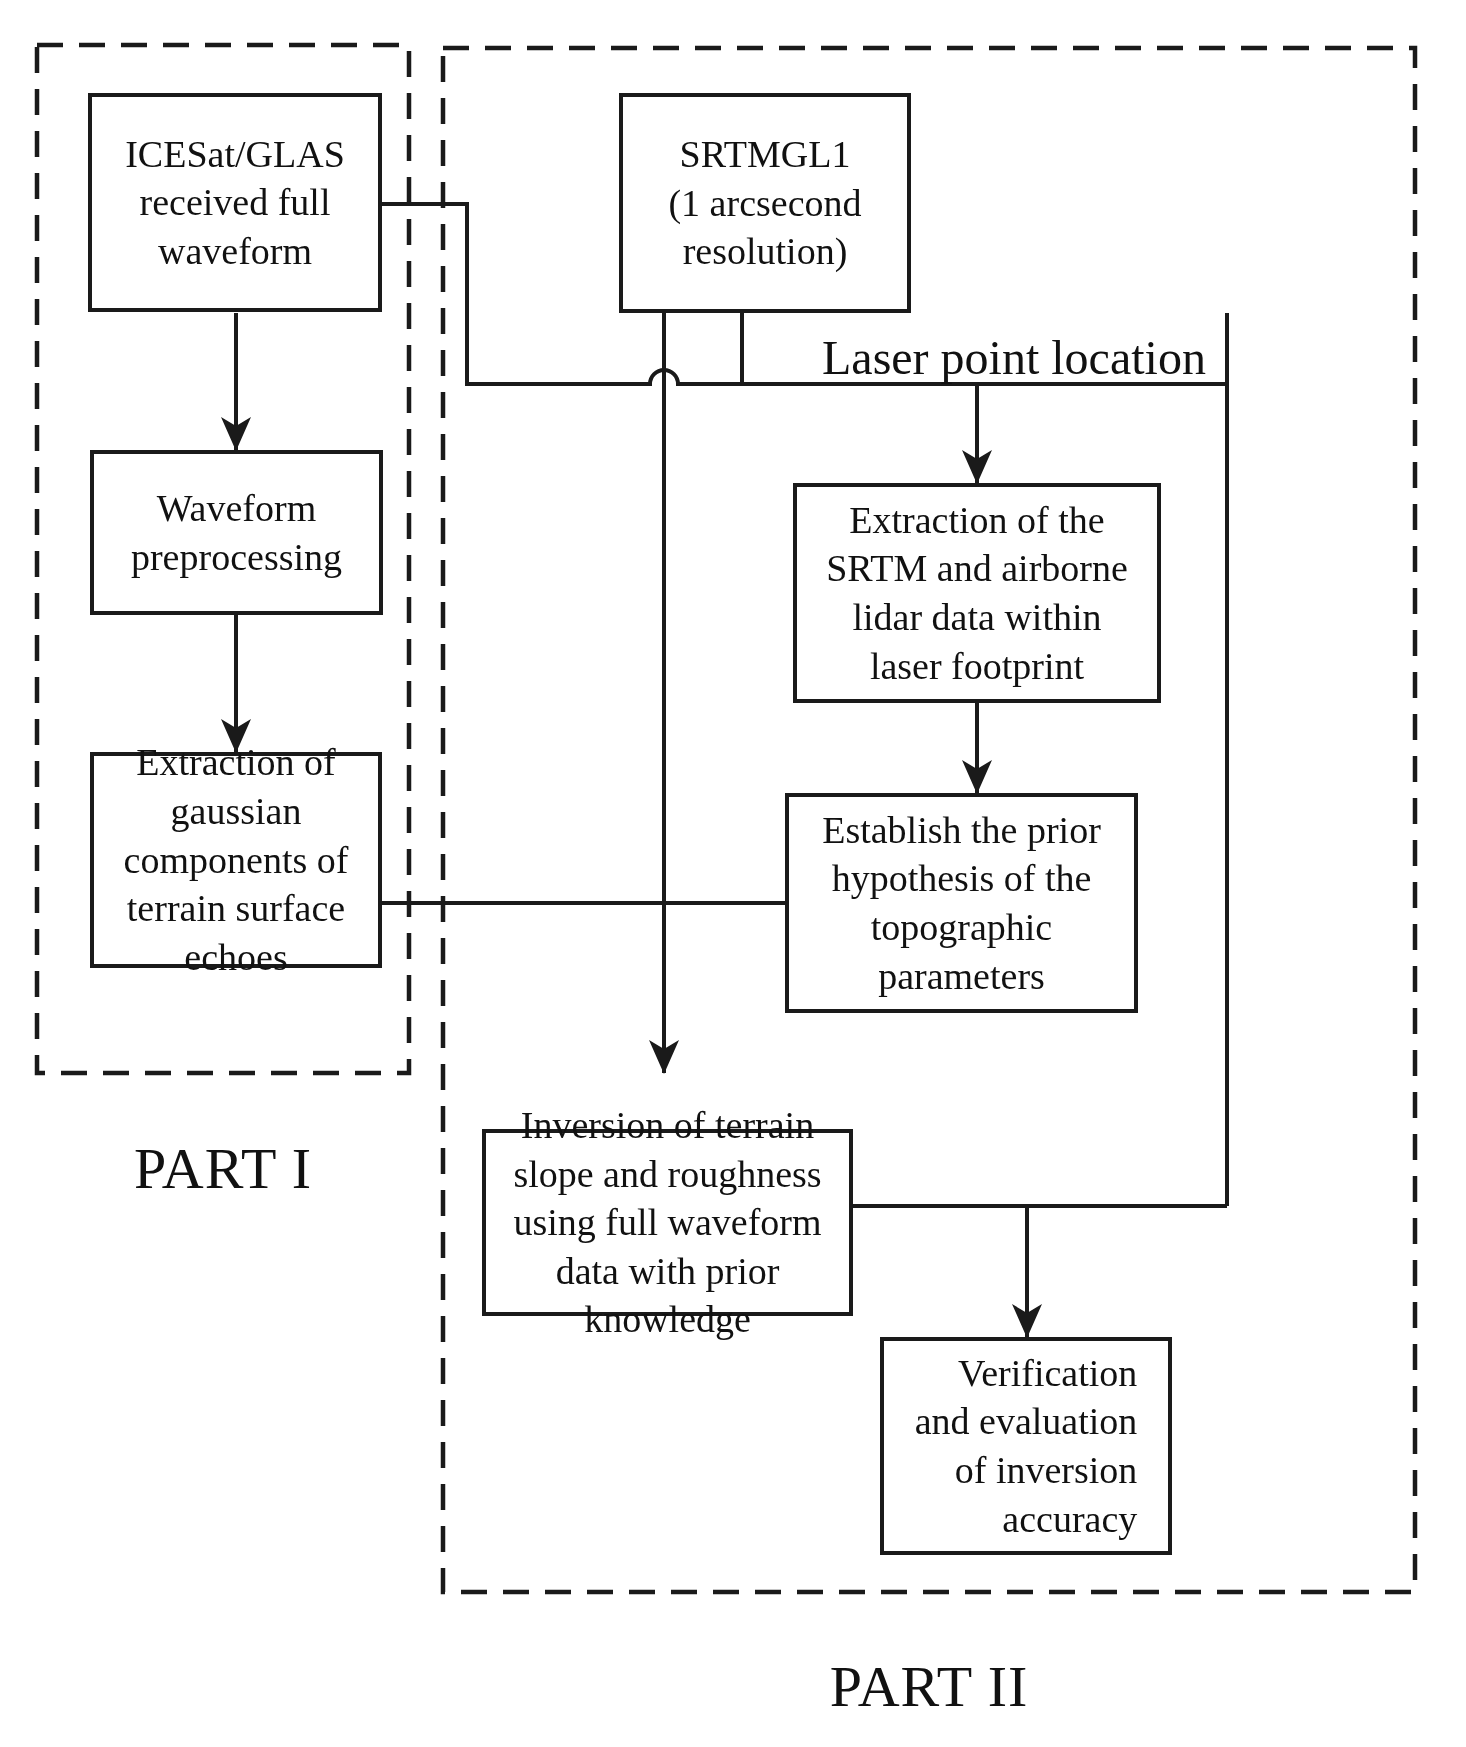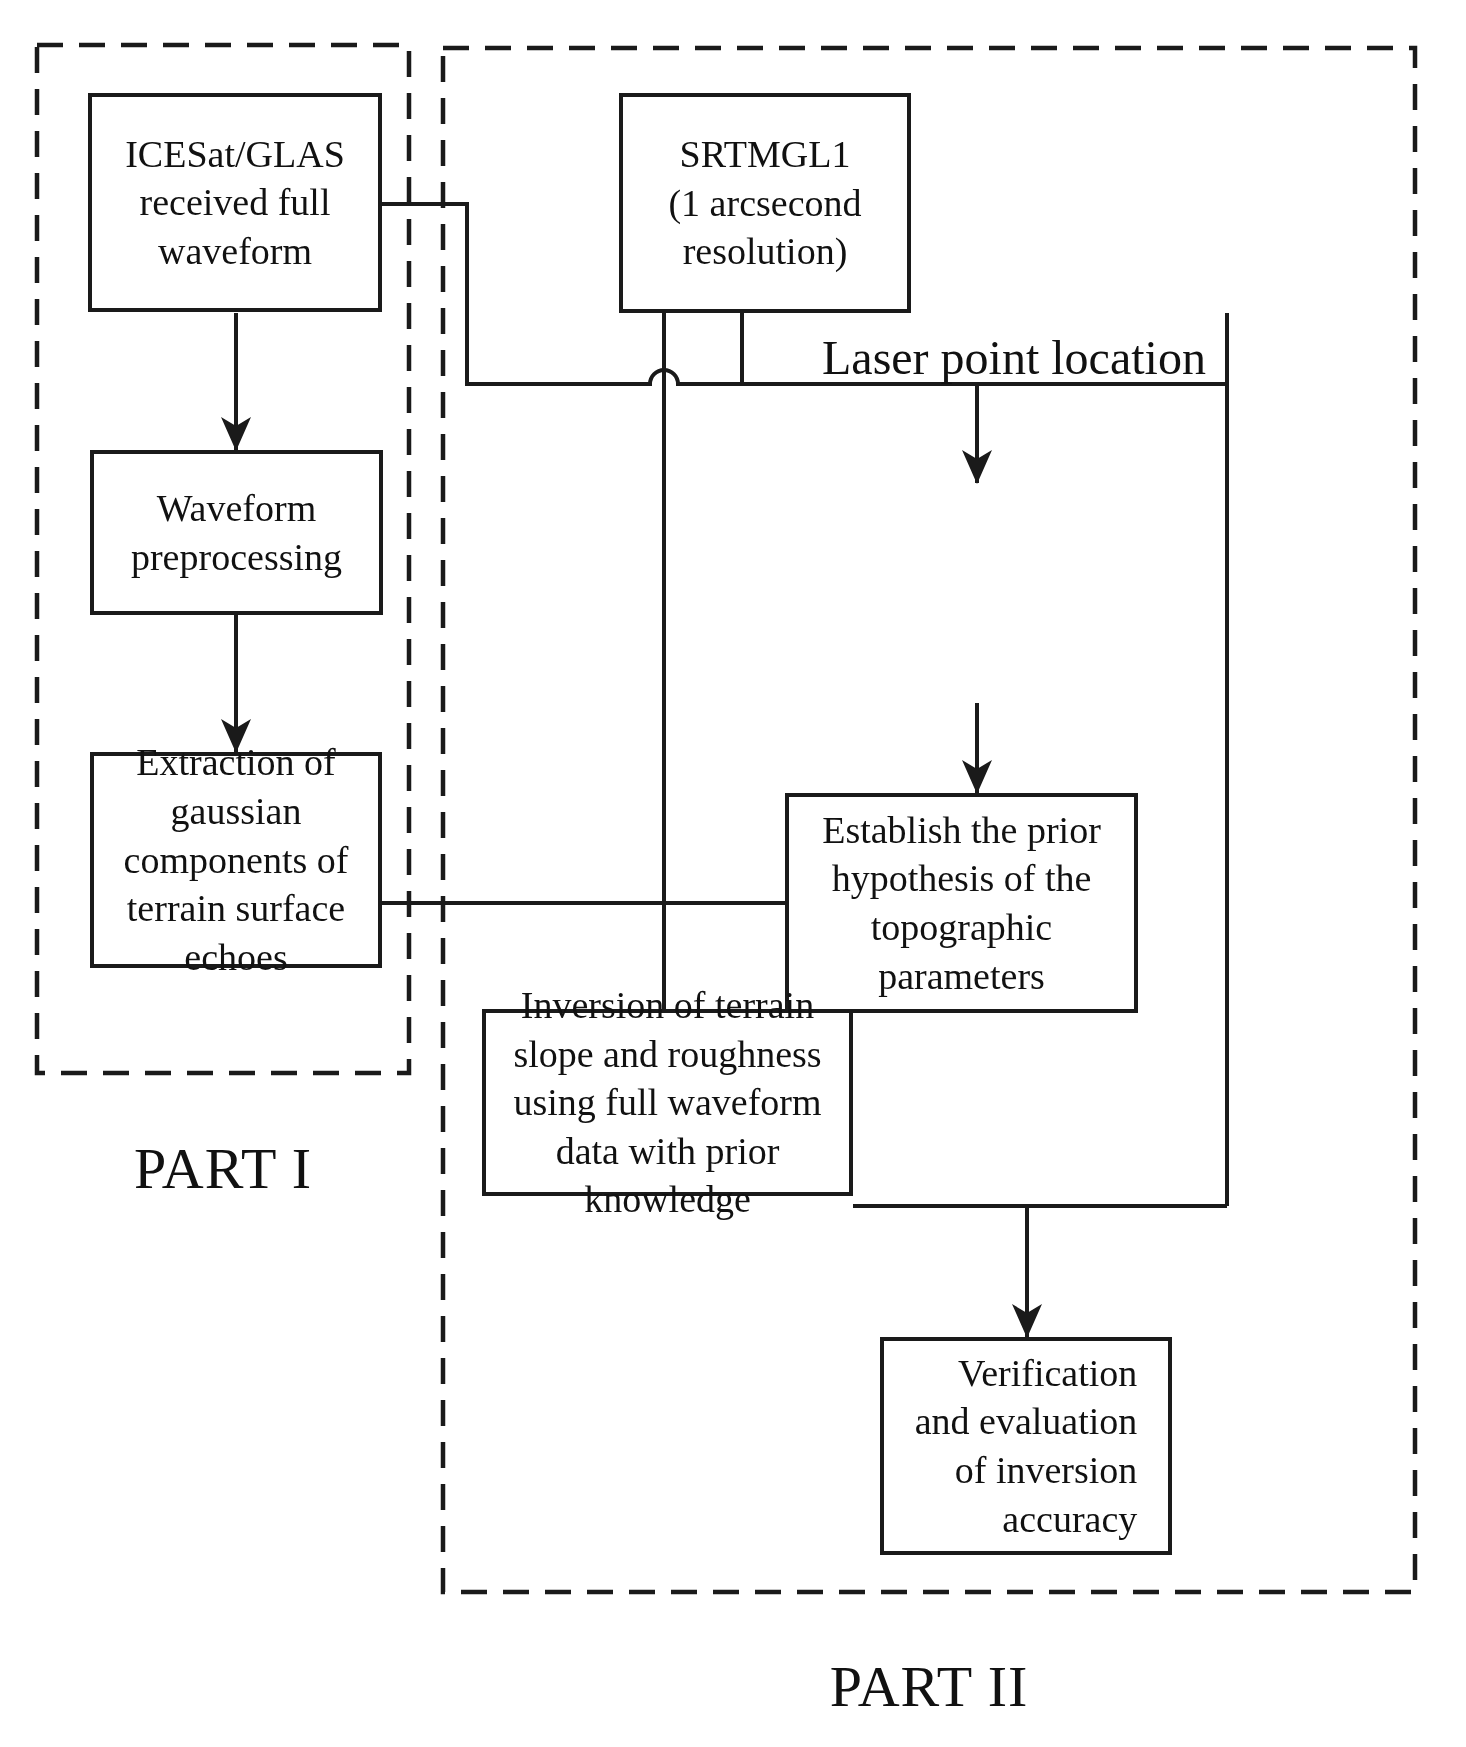--- a/index.html
+++ b/index.html
@@ -82,27 +82,31 @@
 gaussian
 components of
 terrain surface
 echoes</div>
 
   <div class="node" style="left:595px;top:93px;width:292px;height:220px;margin-left:24px;">SRTMGL1
 (1 arcsecond
 resolution)</div>
 
 
+  <div class="node" style="left:793px;top:483px;width:368px;height:220px;">Extraction of the
+SRTM and airborne
+lidar data within
+laser footprint</div>
 
   <div class="node" style="left:785px;top:793px;width:353px;height:220px;">Establish the prior
 hypothesis of the
 topographic
 parameters</div>
 
-  <div class="node" style="left:482px;top:1009px;width:371px;height:187px;">Inversion of terrain
+  <div class="node" style="left:482px;top:1129px;width:371px;height:187px;">Inversion of terrain
 slope and roughness
 using full waveform
 data with prior
 knowledge</div>
 
   <div class="node" style="left:880px;top:1337px;width:292px;height:218px;text-align:right;">Verification
 and evaluation
 of inversion
 accuracy</div>
 

